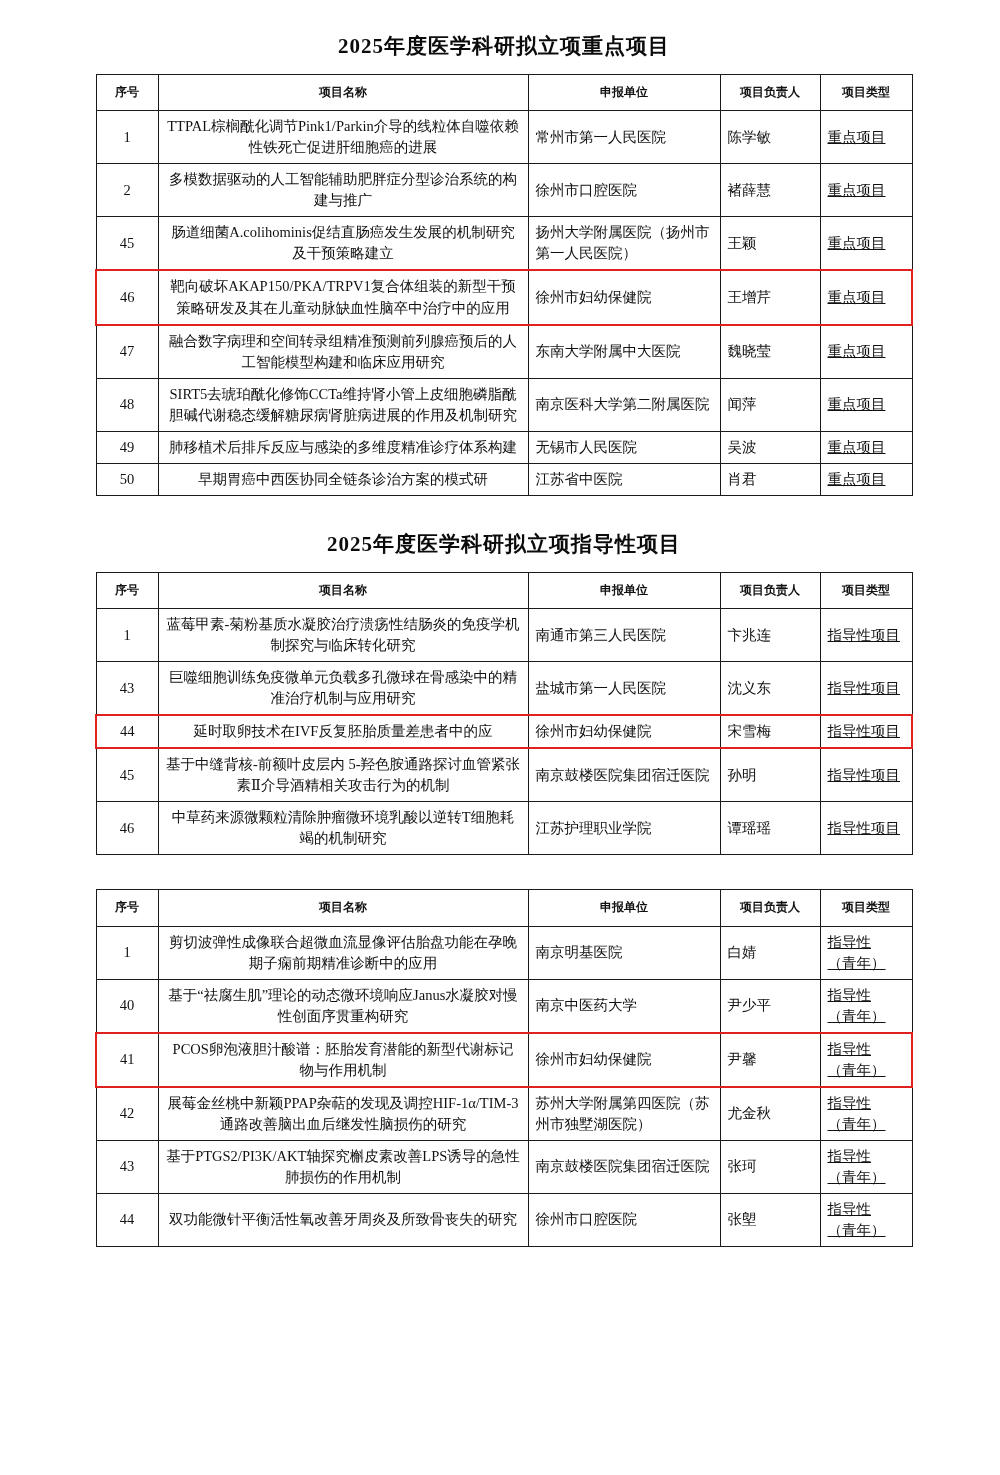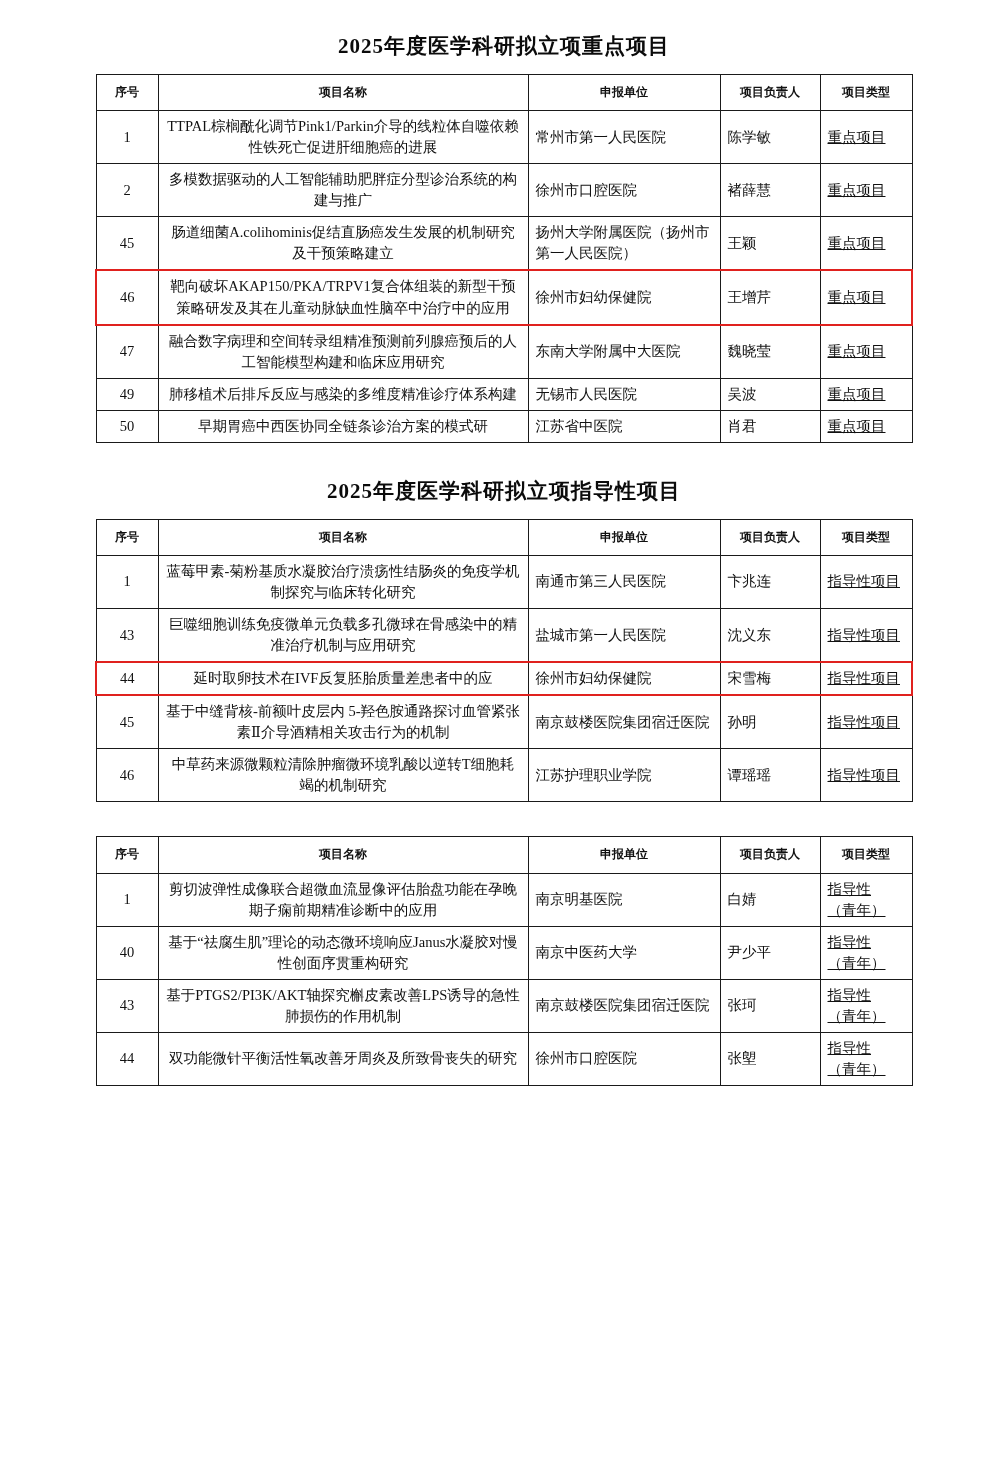--- a/index.html
+++ b/index.html
@@ -125,20 +125,27 @@
               <td class="c-name">靶向破坏AKAP150/PKA/TRPV1复合体组装的新型干预策略研发及其在儿童动脉缺血性脑卒中治疗中的应用</td>
               <td class="c-unit">徐州市妇幼保健院</td>
               <td class="c-person">王增芹</td>
               <td class="c-type two-line">重点项目</td>
             </tr>
             <tr>
               <td class="c-idx">47</td>
               <td class="c-name">融合数字病理和空间转录组精准预测前列腺癌预后的人工智能模型构建和临床应用研究</td>
               <td class="c-unit">东南大学附属中大医院</td>
               <td class="c-person">魏晓莹</td>
+              <td class="c-type two-line">重点项目</td>
+            </tr>
+            <tr>
+              <td class="c-idx">48</td>
+              <td class="c-name">SIRT5去琥珀酰化修饰CCTa维持肾小管上皮细胞磷脂酰胆碱代谢稳态缓解糖尿病肾脏病进展的作用及机制研究</td>
+              <td class="c-unit">南京医科大学第二附属医院</td>
+              <td class="c-person">闻萍</td>
               <td class="c-type two-line">重点项目</td>
             </tr>
             <tr>
               <td class="c-idx">49</td>
               <td class="c-name">肺移植术后排斥反应与感染的多维度精准诊疗体系构建</td>
               <td class="c-unit">无锡市人民医院</td>
               <td class="c-person">吴波</td>
               <td class="c-type two-line">重点项目</td>
             </tr>
             <tr>
@@ -237,20 +244,36 @@
 （青年）</td>
             </tr>
             <tr>
               <td class="c-idx">40</td>
               <td class="c-name">基于“祛腐生肌”理论的动态微环境响应Janus水凝胶对慢性创面序贯重构研究</td>
               <td class="c-unit">南京中医药大学</td>
               <td class="c-person">尹少平</td>
               <td class="c-type two-line">指导性
 （青年）</td>
             </tr>
+            <tr class="highlight">
+              <td class="c-idx">41</td>
+              <td class="c-name">PCOS卵泡液胆汁酸谱：胚胎发育潜能的新型代谢标记物与作用机制</td>
+              <td class="c-unit">徐州市妇幼保健院</td>
+              <td class="c-person">尹馨</td>
+              <td class="c-type two-line">指导性
+（青年）</td>
+            </tr>
+            <tr>
+              <td class="c-idx">42</td>
+              <td class="c-name">展莓金丝桃中新颖PPAP杂萜的发现及调控HIF-1α/TIM-3通路改善脑出血后继发性脑损伤的研究</td>
+              <td class="c-unit">苏州大学附属第四医院（苏州市独墅湖医院）</td>
+              <td class="c-person">尤金秋</td>
+              <td class="c-type two-line">指导性
+（青年）</td>
+            </tr>
             <tr>
               <td class="c-idx">43</td>
               <td class="c-name">基于PTGS2/PI3K/AKT轴探究槲皮素改善LPS诱导的急性肺损伤的作用机制</td>
               <td class="c-unit">南京鼓楼医院集团宿迁医院</td>
               <td class="c-person">张珂</td>
               <td class="c-type two-line">指导性
 （青年）</td>
             </tr>
             <tr>
               <td class="c-idx">44</td>

